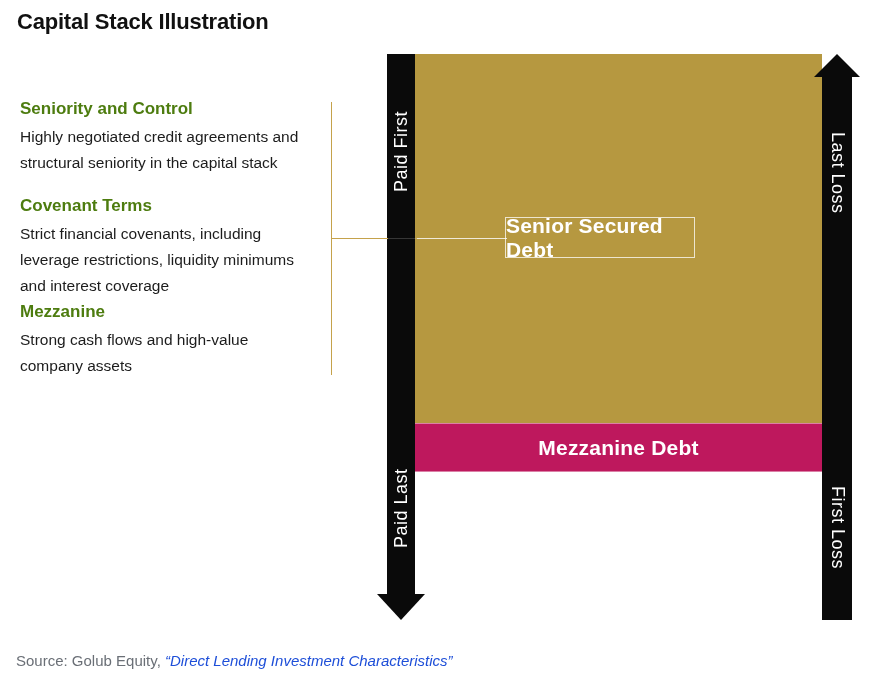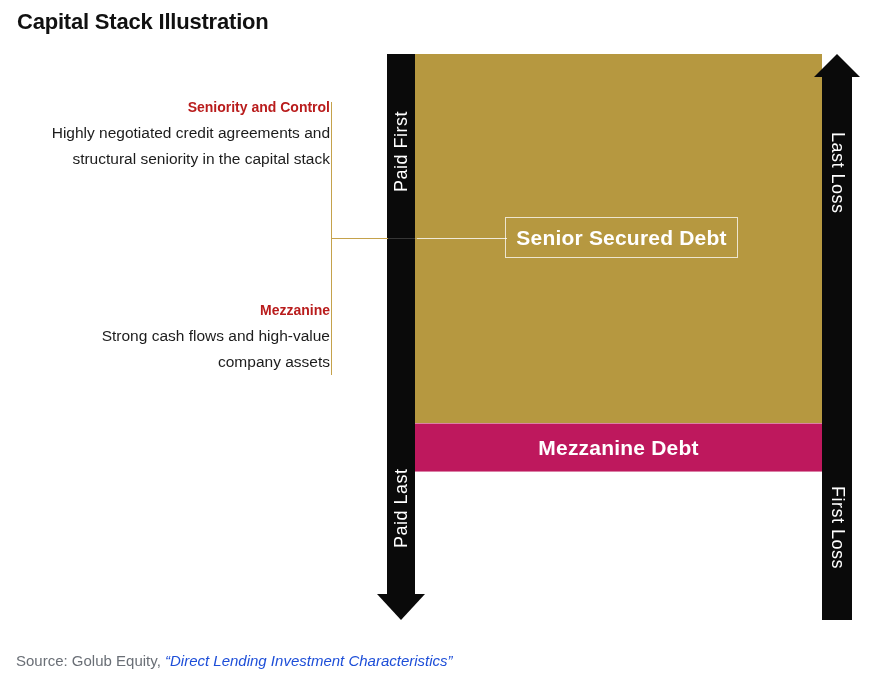--- a/index.html
+++ b/index.html
@@ -1,24 +1,24 @@
 <!DOCTYPE html>
 <html><head>
 <meta charset="utf-8">
 <style>
   * { margin:0; padding:0; box-sizing:border-box; }
   html,body { background:#ffffff; }
   body { font-family:"Liberation Sans", sans-serif; }
-  .page { position:relative; width:872px; height:689px; background:#fff; overflow:hidden;text-align:right; }
+  .page { position:relative; width:872px; height:689px; background:#fff; overflow:hidden; }
 
   .title { position:absolute; left:17px; top:9px; font-size:22px; font-weight:700;
            color:#111111; letter-spacing:-0.2px; }
 
   .annotation { position:absolute; left:20px; width:310px; }
-  .annotation-heading { font-size:14px; font-weight:700; color:#b91c1c; margin-bottom:5px; }
+  .annotation-heading { font-size:17px; font-weight:700; color:#4d7c0f; margin-bottom:5px; }
   .annotation-body { font-size:15.5px; color:#1c1c1c; line-height:26px; white-space:pre-line; }
   .annotation-1 { top:99px; }
   .annotation-2 { top:196px; }
   .annotation-3 { top:302px; }
 
   .bracket-vline { position:absolute; left:331px; top:102px; width:1px; height:273px; }
   .connector-seg1 { position:absolute; left:332px; top:238px; width:56px; height:1px; z-index:3; }
   .connector-seg2 { position:absolute; left:388px; top:238px; width:29px; height:1px;
                     background:rgba(255,255,255,0.18); z-index:3; }
   .connector-seg3 { position:absolute; left:417px; top:238px; width:90px; height:1px;
@@ -49,38 +49,44 @@
   .layers { position:absolute; left:28px; top:0; width:407px; height:566px; }
   .layer { position:relative; width:100%; display:flex; align-items:center; justify-content:center; }
   .layer-gold  { height:369px; }
   .layer-green { height:49px;
                  border-top:1px solid rgba(255,255,255,0.45);
                  border-bottom:1px solid rgba(255,255,255,0.45); }
   .layer-blue  { height:148px; }
 
   .layer-label { color:#ffffff; font-size:21px; font-weight:700; letter-spacing:0.2px;
                  font-stretch:condensed; }
-  .label-box { position:absolute; left:90px; top:163px; width:233px; height:41px;
+  .label-box { position:absolute; left:90px; top:163px; width:190px; height:41px;
                border:1px solid rgba(255,255,255,0.75); display:flex; align-items:center;
                justify-content:center; }
 
   .source { position:absolute; left:16px; top:652px; font-size:15px; color:#6a6f76; }
   .source em { font-style:italic; color:#1d4ed8; }
 </style>
 </head>
 <body>
 
 <div class="page">
 
   <h1 class="title">Capital Stack Illustration</h1>
 
   <div class="annotation annotation-1">
     <div class="annotation-heading">Seniority and Control</div>
     <div class="annotation-body">Highly negotiated credit agreements and
 structural seniority in the capital stack</div>
+  </div>
+  <div class="annotation annotation-2">
+    <div class="annotation-heading">Covenant Terms</div>
+    <div class="annotation-body">Strict financial covenants, including
+leverage restrictions, liquidity minimums
+and interest coverage</div>
   </div>
   <div class="annotation annotation-3">
     <div class="annotation-heading">Mezzanine</div>
     <div class="annotation-body">Strong cash flows and high-value
 company assets</div>
   </div>
 
   <div class="bracket-vline" style="background: rgb(197, 162, 75);"></div>
 
   <div class="stack">

